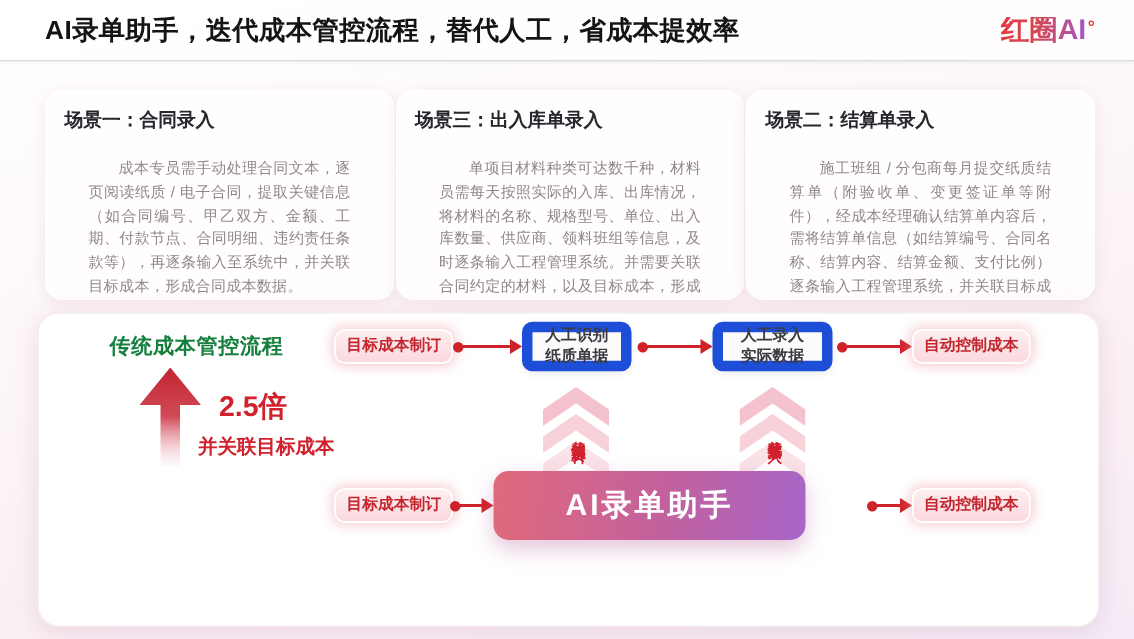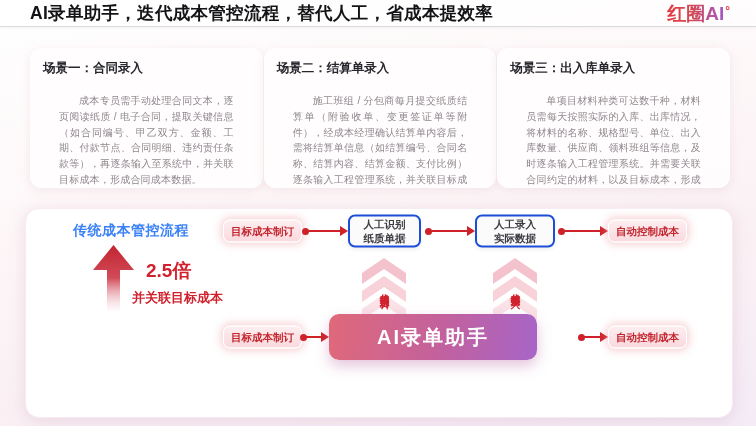--- a/index.html
+++ b/index.html
@@ -5,37 +5,37 @@
   html,body{margin:0;padding:0;}
   body{
     width:756px;height:426px;overflow:hidden;
     font-family:"Liberation Sans","DejaVu Sans",sans-serif;
     background:linear-gradient(168deg,#ffffff 0%,#fdf7f8 40%,#faf0f4 70%,#f4ebf6 100%);
   }
   .page{position:relative;width:756px;height:426px;}
 
   
   .header{
-    position:relative;height:27px;
+    position:relative;height:41px;
     border-bottom:1px solid #dcdcdf;
     box-shadow:0 1px 3px rgba(0,0,0,.05);
     display:flex;align-items:center;justify-content:space-between;
     padding:0 26px 0 30px;box-sizing:border-box;background:rgba(255,255,255,.65);
   }
   .title{font-size:17.5px;font-weight:700;color:#141417;letter-spacing:.3px;margin:0;}
   .logo{display:flex;align-items:center;font-weight:700;font-size:19px;line-height:1;}
   .logo .grad{
     background:linear-gradient(90deg,#e6373f 0%,#d24954 45%,#a557c8 100%);
     -webkit-background-clip:text;background-clip:text;color:transparent;
   }
   .logo .deg{color:#e23a42;font-size:12px;margin-top:-4px;margin-left:1px;}
 
   
   .cards{
-    position:absolute;left:30px;right:26px;top:48px;height:140px;
+    position:absolute;left:30px;right:26px;top:60px;height:140px;
     display:flex;gap:1px;
   }
   .card{
     flex:1 1 0;height:100%;box-sizing:border-box;overflow:hidden;
     background:rgba(255,253,253,.92);
     border:1px solid rgba(255,255,255,.9);
     border-radius:12px;
     box-shadow:0 2px 10px rgba(219,179,192,.28);
     padding:11px 12px 8px 12px;
   }
@@ -50,21 +50,21 @@
     position:absolute;left:25px;top:208px;width:706px;height:208px;
     background:#ffffff;border-radius:14px;
     border:1px solid #f6ecf1;
     box-shadow:0 3px 16px rgba(205,157,182,.30);
   }
   .row{position:absolute;left:0;right:0;}
   .row-top{top:4px;height:36px;}
   .row-bottom{top:103px;height:50px;}
   .abs{position:absolute;top:50%;transform:translateY(-50%);}
 
-  .row-label{font-size:14px;font-weight:700;color:#3b82f6;text-align:center;letter-spacing:.5px;}
+  .row-label{font-size:14px;font-weight:700;color:#15803d;text-align:center;letter-spacing:.5px;}
   .lbl-trad{left:30px;width:150px;}
   .lbl-ai{left:25px;width:165px;}
 
   .pill{
     height:21px;line-height:21px;padding:0 7px;border-radius:7px;
     font-size:10.5px;font-weight:700;color:#c3262e;text-align:center;white-space:nowrap;
     background:linear-gradient(180deg,#fdeef0,#fad9de);
     border:1px solid #fff;
     box-shadow:0 0 8px 2px rgba(236,146,158,.45);
   }
@@ -81,21 +81,21 @@
     border-left:8px solid #cf2128;border-top:5px solid transparent;border-bottom:5px solid transparent;
   }
   .c-r1a{left:279px;width:36px;}
   .c-r1b{left:402px;width:40px;}
   .c-r1c{left:535px;width:40px;}
   .c-r2a{left:277px;width:19px;}
   .c-r2b{left:555px;width:20px;}
 
   .step-box{
     box-sizing:border-box;height:33px;border-radius:7px;
-    background:#fbfbfc;border:2px solid #1d4ed8;
+    background:#fbfbfc;border:7px solid #1d4ed8;
     box-shadow:0 2px 4px rgba(0,0,0,.06);
     display:flex;flex-direction:column;justify-content:center;
     font-size:10.5px;font-weight:700;color:#3b3b41;text-align:center;line-height:1.25;
   }
   .b1{left:322px;width:73px;}
   .b2{left:449px;width:80px;}
 
   .ai-box{
     left:303px;width:208px;height:46px;border-radius:10px;
     background:linear-gradient(98deg,#e0697a 0%,#c2619e 55%,#a765c8 100%);
@@ -131,26 +131,26 @@
         <span class="deg">°</span>
     </div>
   </div>
 
   <div class="cards">
     <div class="card">
       <h2>场景一：合同录入</h2>
       <p>成本专员需手动处理合同文本，逐页阅读纸质 / 电子合同，提取关键信息（如合同编号、甲乙双方、金额、工期、付款节点、合同明细、违约责任条款等），再逐条输入至系统中，并关联目标成本，形成合同成本数据。</p>
     </div>
     <div class="card">
+      <h2>场景三：出入库单录入</h2>
+      <p>单项目材料种类可达数千种，材料员需每天按照实际的入库、出库情况，将材料的名称、规格型号、单位、出入库数量、供应商、领料班组等信息，及时逐条输入工程管理系统。并需要关联合同约定的材料，以及目标成本，形成材料实际成本数据</p>
+    </div>
+    <div class="card">
       <h2>场景二：结算单录入</h2>
       <p>施工班组 / 分包商每月提交纸质结算单（附验收单、变更签证单等附件），经成本经理确认结算单内容后，需将结算单信息（如结算编号、合同名称、结算内容、结算金额、支付比例）逐条输入工程管理系统，并关联目标成本，形成分包实际成本数据。</p>
-    </div>
-    <div class="card">
-      <h2>场景三：出入库单录入</h2>
-      <p>单项目材料种类可达数千种，材料员需每天按照实际的入库、出库情况，将材料的名称、规格型号、单位、出入库数量、供应商、领料班组等信息，及时逐条输入工程管理系统。并需要关联合同约定的材料，以及目标成本，形成材料实际成本数据</p>
     </div>
   </div>
 
   <div class="panel">
 
     <div class="row row-top">
       <div class="abs row-label lbl-trad">传统成本管控流程</div>
       <div class="abs pill p-r1s">目标成本制订</div>
       <div class="abs connector c-r1a"></div>
       <div class="abs step-box b1">

